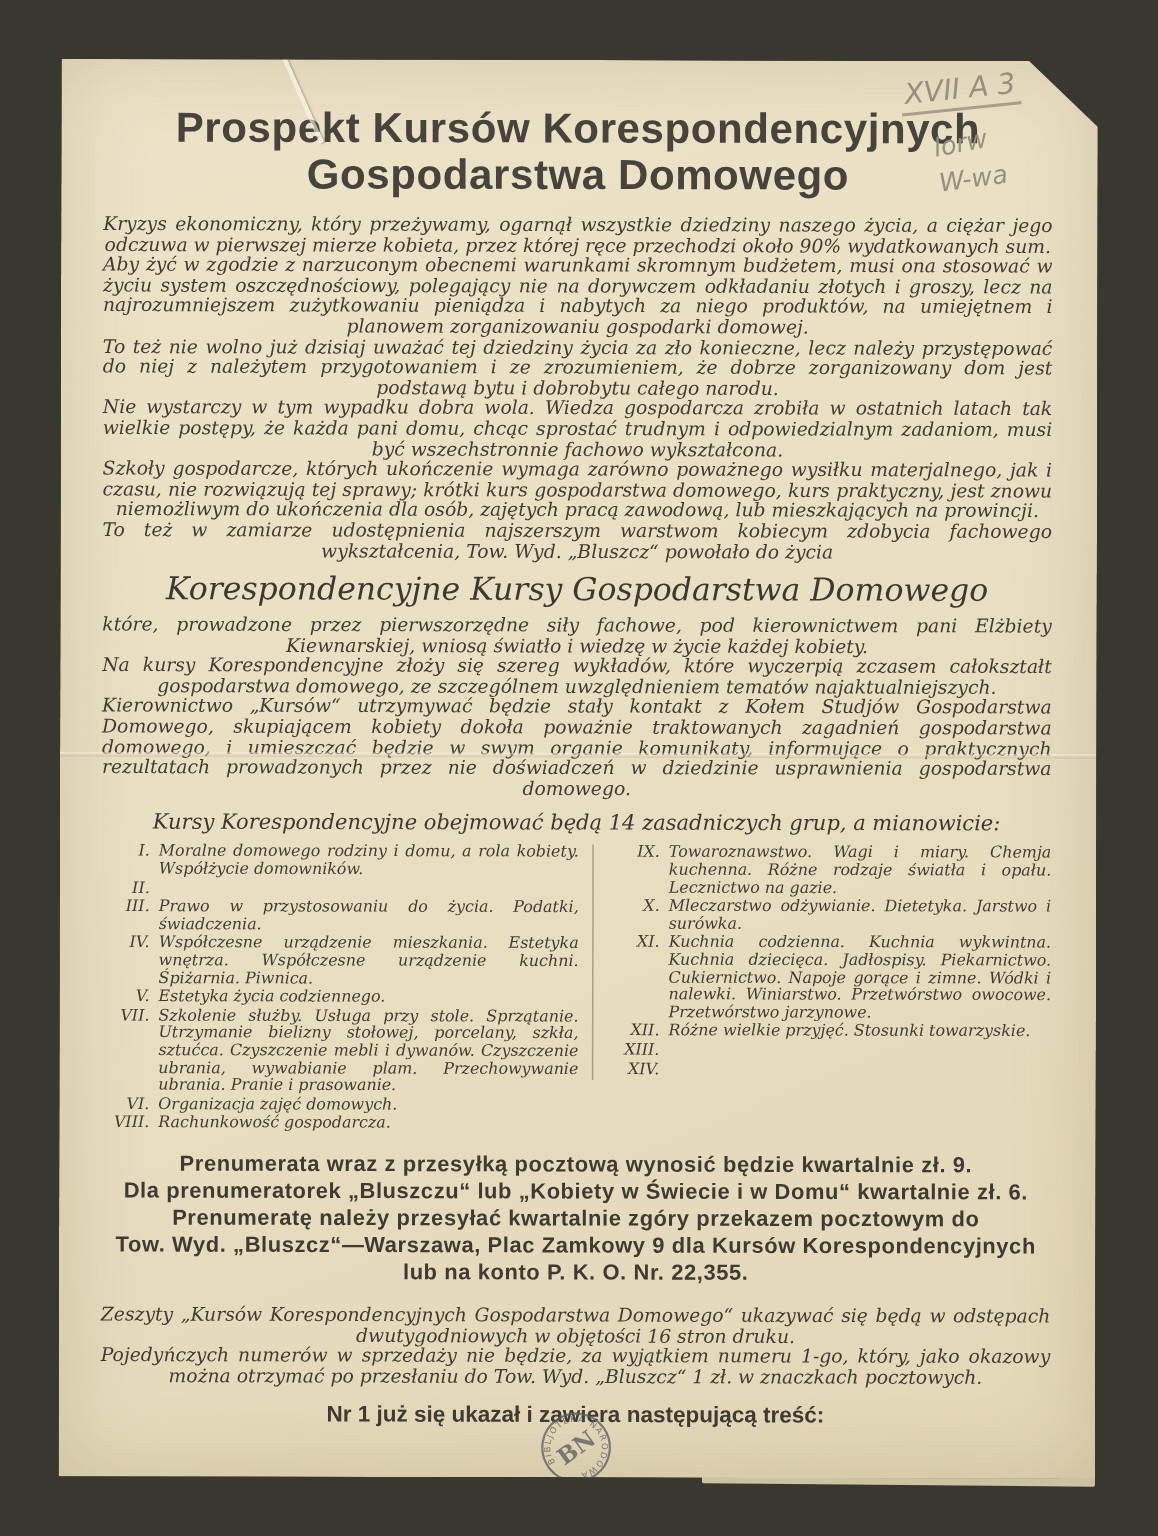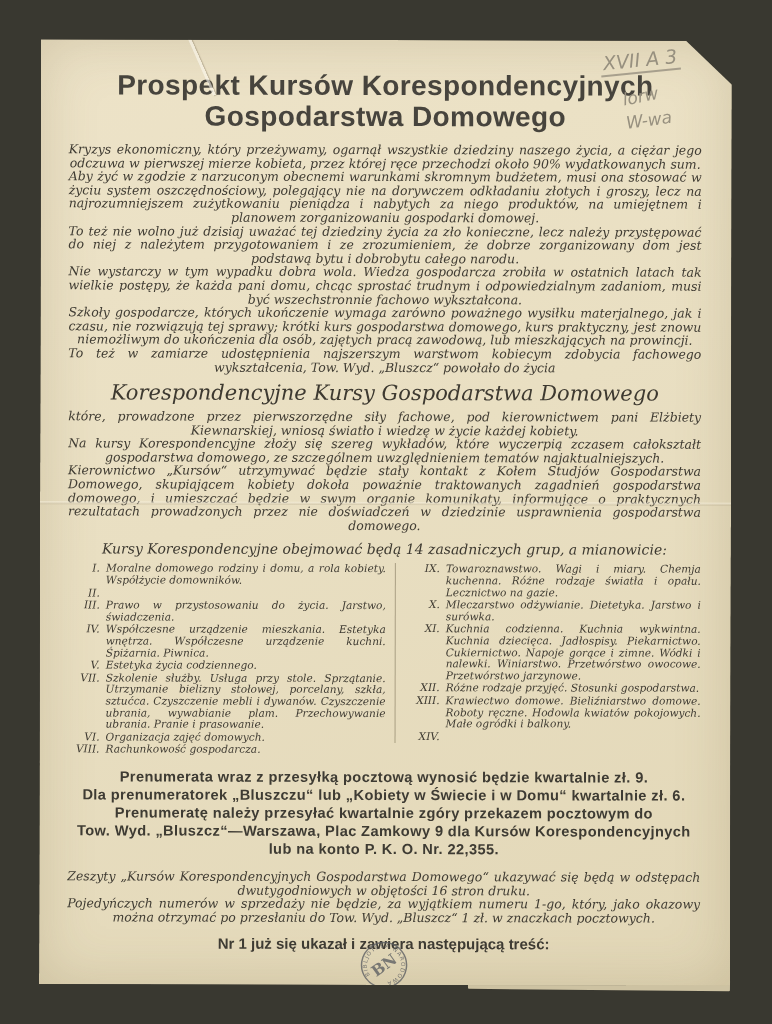--- a/index.html
+++ b/index.html
@@ -133,21 +133,21 @@
       <div class="col col-left">
         <div class="list-item">
           <span class="num">I.</span>
             <span class="txt">Moralne domowego rodziny i domu, a rola kobiety. Współżycie domowników.</span>
         </div>
           <div class="list-item">
           <span class="num">II.</span>
         </div>
           <div class="list-item">
           <span class="num">III.</span>
-            <span class="txt">Prawo w przystosowaniu do życia. Jarstwo, świadczenia.</span>
+            <span class="txt">Prawo w przystosowaniu do życia. Podatki, świadczenia.</span>
         </div>
           <div class="list-item">
           <span class="num">IV.</span>
             <span class="txt">Współczesne urządzenie mieszkania. Estetyka wnętrza. Współczesne urządzenie kuchni. Śpiżarnia. Piwnica.</span>
         </div>
           <div class="list-item">
           <span class="num">V.</span>
             <span class="txt">Estetyka życia codziennego.</span>
         </div>
           <div class="list-item">
@@ -171,25 +171,24 @@
           <div class="list-item">
           <span class="num">X.</span>
             <span class="txt">Mleczarstwo odżywianie. Dietetyka. Jarstwo i surówka.</span>
         </div>
           <div class="list-item">
           <span class="num">XI.</span>
             <span class="txt">Kuchnia codzienna. Kuchnia wykwintna. Kuchnia dziecięca. Jadłospisy. Piekarnictwo. Cukiernictwo. Napoje gorące i zimne. Wódki i nalewki. Winiarstwo. Przetwórstwo owocowe. Przetwórstwo jarzynowe.</span>
         </div>
           <div class="list-item">
           <span class="num">XII.</span>
-            <span class="txt">Różne rodzaje przyjęć. Stosunki gospodarstwa.</span>
+            <span class="txt">Różne wielkie przyjęć. Stosunki towarzyskie.</span>
         </div>
           <div class="list-item">
           <span class="num">XIII.</span>
-            <span class="txt">Krawiectwo domowe. Bieliźniarstwo domowe. Roboty ręczne. Hodowla kwiatów pokojowych. Małe ogródki i balkony.</span>
         </div>
           <div class="list-item">
           <span class="num">XIV.</span>
         </div>
       </div>
     </div>
 
     <div class="pricing">
       <div>Prenumerata wraz z przesyłką pocztową wynosić będzie kwartalnie zł. 9.</div>
         <div>Dla prenumeratorek „Bluszczu“ lub „Kobiety w Świecie i w Domu“ kwartalnie zł. 6.</div>

